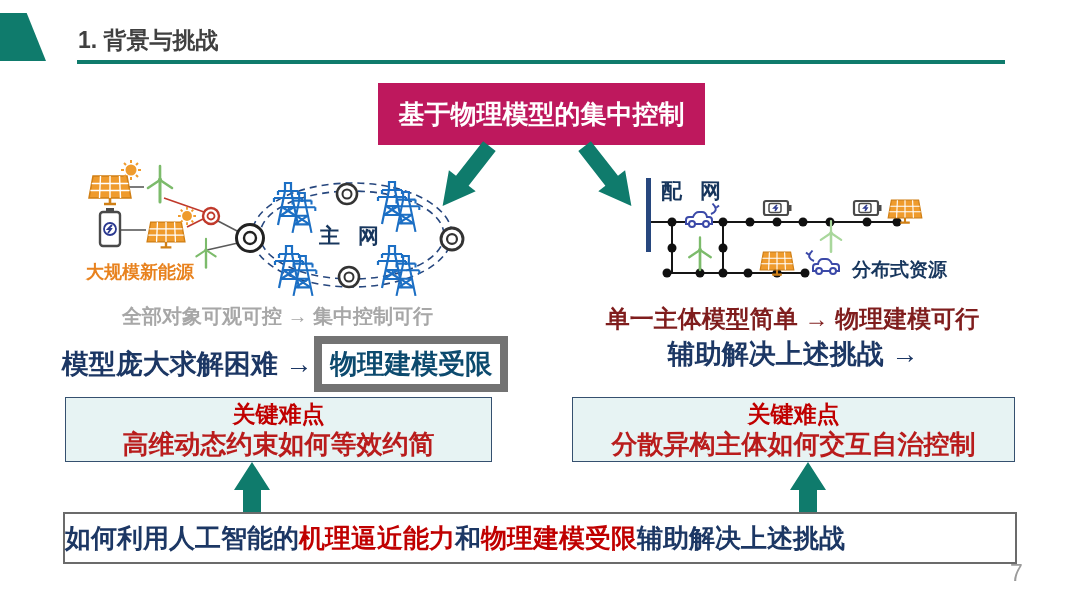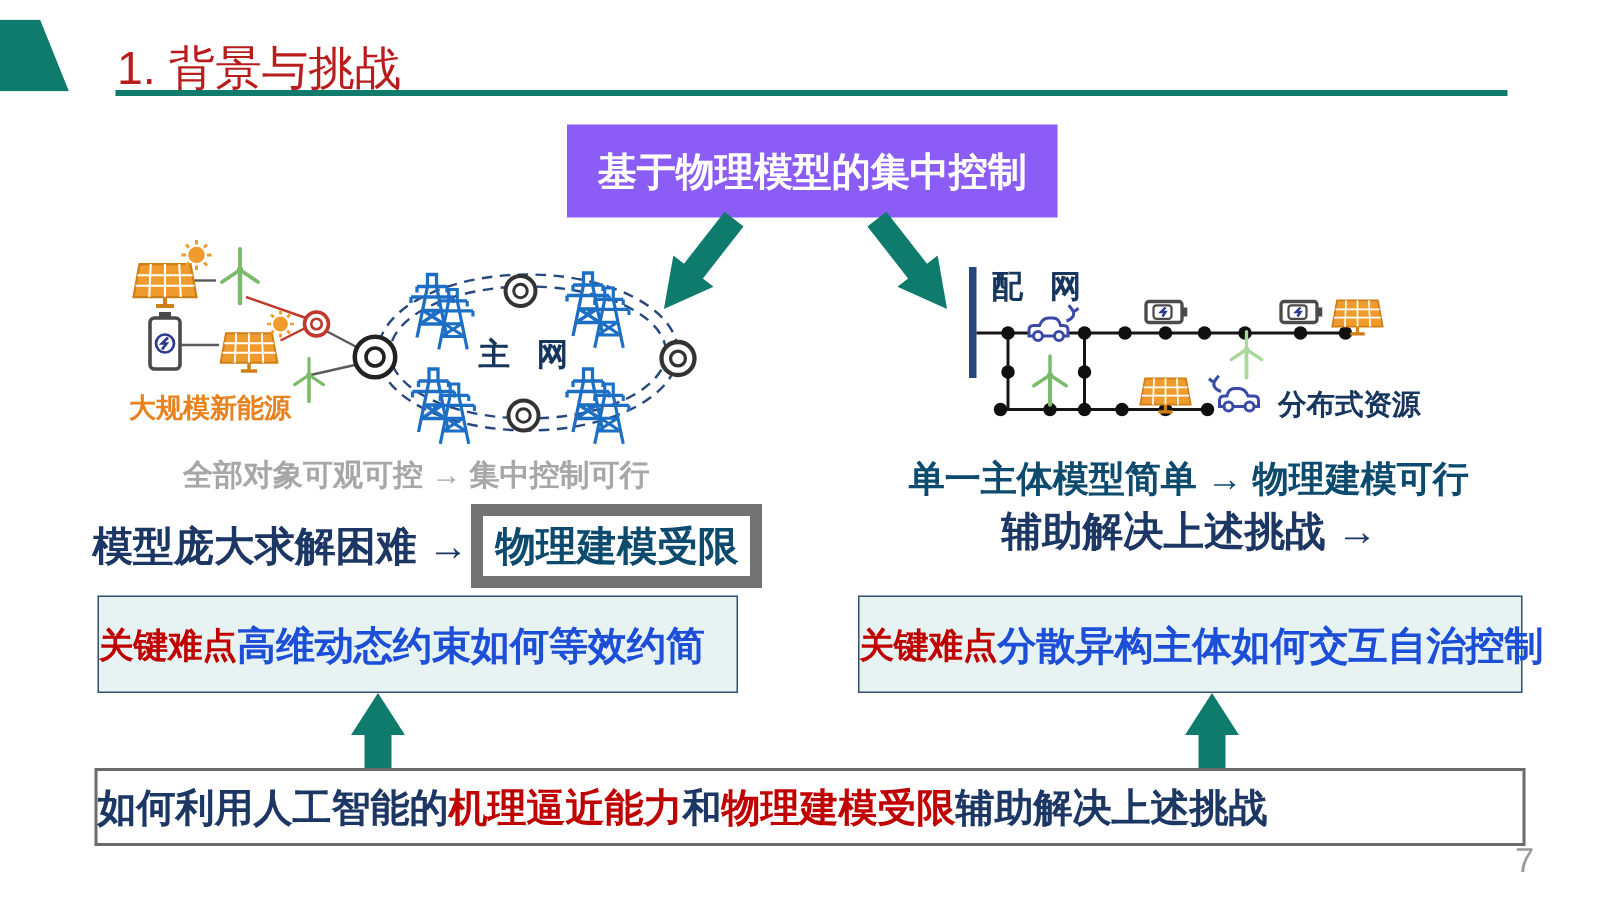--- a/index.html
+++ b/index.html
@@ -4,40 +4,40 @@
 <style>
   html,body{margin:0;padding:0;background:#ffffff;}
   #slide{
     position:relative;width:1080px;height:608px;background:#ffffff;overflow:hidden;
     font-family:"Liberation Sans","DejaVu Sans",sans-serif;
   }
   .abs{position:absolute;}
   
   .corner{left:0;top:13px;width:46px;height:48px;background:#0F7B6C;
     -webkit-clip-path:polygon(0 0,58% 0,100% 100%,0 100%);clip-path:polygon(0 0,58% 0,100% 100%,0 100%);}
-  .title{left:78px;top:25px;font-size:31px;font-weight:normal;color:#b91c1c;white-space:nowrap;}
+  .title{left:78px;top:25px;font-size:23px;font-weight:bold;color:#404040;white-space:nowrap;}
   .underline{left:77px;top:60px;width:928px;height:4px;background:#0F7B6C;}
   
-  .claim{left:378px;top:83px;width:327px;height:62px;background:#8b5cf6;color:#ffffff;
+  .claim{left:378px;top:83px;width:327px;height:62px;background:#be185d;color:#ffffff;
     display:flex;align-items:center;justify-content:center;font-size:26px;font-weight:bold;white-space:nowrap;}
   
   .rowl1{left:60px;top:303px;width:435px;text-align:center;font-size:20px;font-weight:bold;color:#A7A7A7;white-space:nowrap;}
-  .rowr1{left:572px;top:303px;width:441px;text-align:center;font-size:24px;font-weight:bold;color:#0c4a6e;white-space:nowrap;}
+  .rowr1{left:572px;top:303px;width:441px;text-align:center;font-size:24px;font-weight:bold;color:#7f1d1d;white-space:nowrap;}
   .row2{top:336px;display:flex;align-items:center;justify-content:center;gap:2px;
     font-size:27px;font-weight:bold;color:#1C3764;white-space:nowrap;}
   .row2l{left:60px;width:450px;}
   .row2r{left:570px;width:446px;}
   .hlbox{border:8px solid #737373;padding:2px 8px;color:#0c4a6e;}
   
   .keybox{top:397px;height:63px;background:#E7F3F3;border:1.6px solid #35506F;
-    display:flex;flex-direction:row;align-items:center;justify-content:flex-start;}
+    display:flex;flex-direction:column;align-items:center;justify-content:center;}
   .keyl{left:65px;width:425px;}
   .keyr{left:572px;width:441px;}
   .keytitle{font-size:23px;font-weight:bold;color:#C00000;line-height:28px;white-space:nowrap;}
-  .keybody{font-size:26px;font-weight:bold;color:#1d4ed8;line-height:32px;white-space:nowrap;}
+  .keybody{font-size:26px;font-weight:bold;color:#b91c1c;line-height:32px;white-space:nowrap;}
   
   .bottombox{left:63px;top:512px;width:950px;height:48px;border:2px solid #6B6B6B;background:#ffffff;
     display:flex;align-items:center;font-size:26px;font-weight:bold;white-space:nowrap;}
   .seg-navy{color:#1C3764;}
   .seg-red{color:#C00000;}
   .pagenum{left:1010px;top:560px;font-size:23px;color:#9B9B9B;}
   
   svg text{font-family:"Liberation Sans","DejaVu Sans",sans-serif;}
   .t-grid{font-size:21px;font-weight:bold;fill:#17365D;letter-spacing:6px;}
   .t-res{font-size:19px;font-weight:bold;fill:#17365D;}

